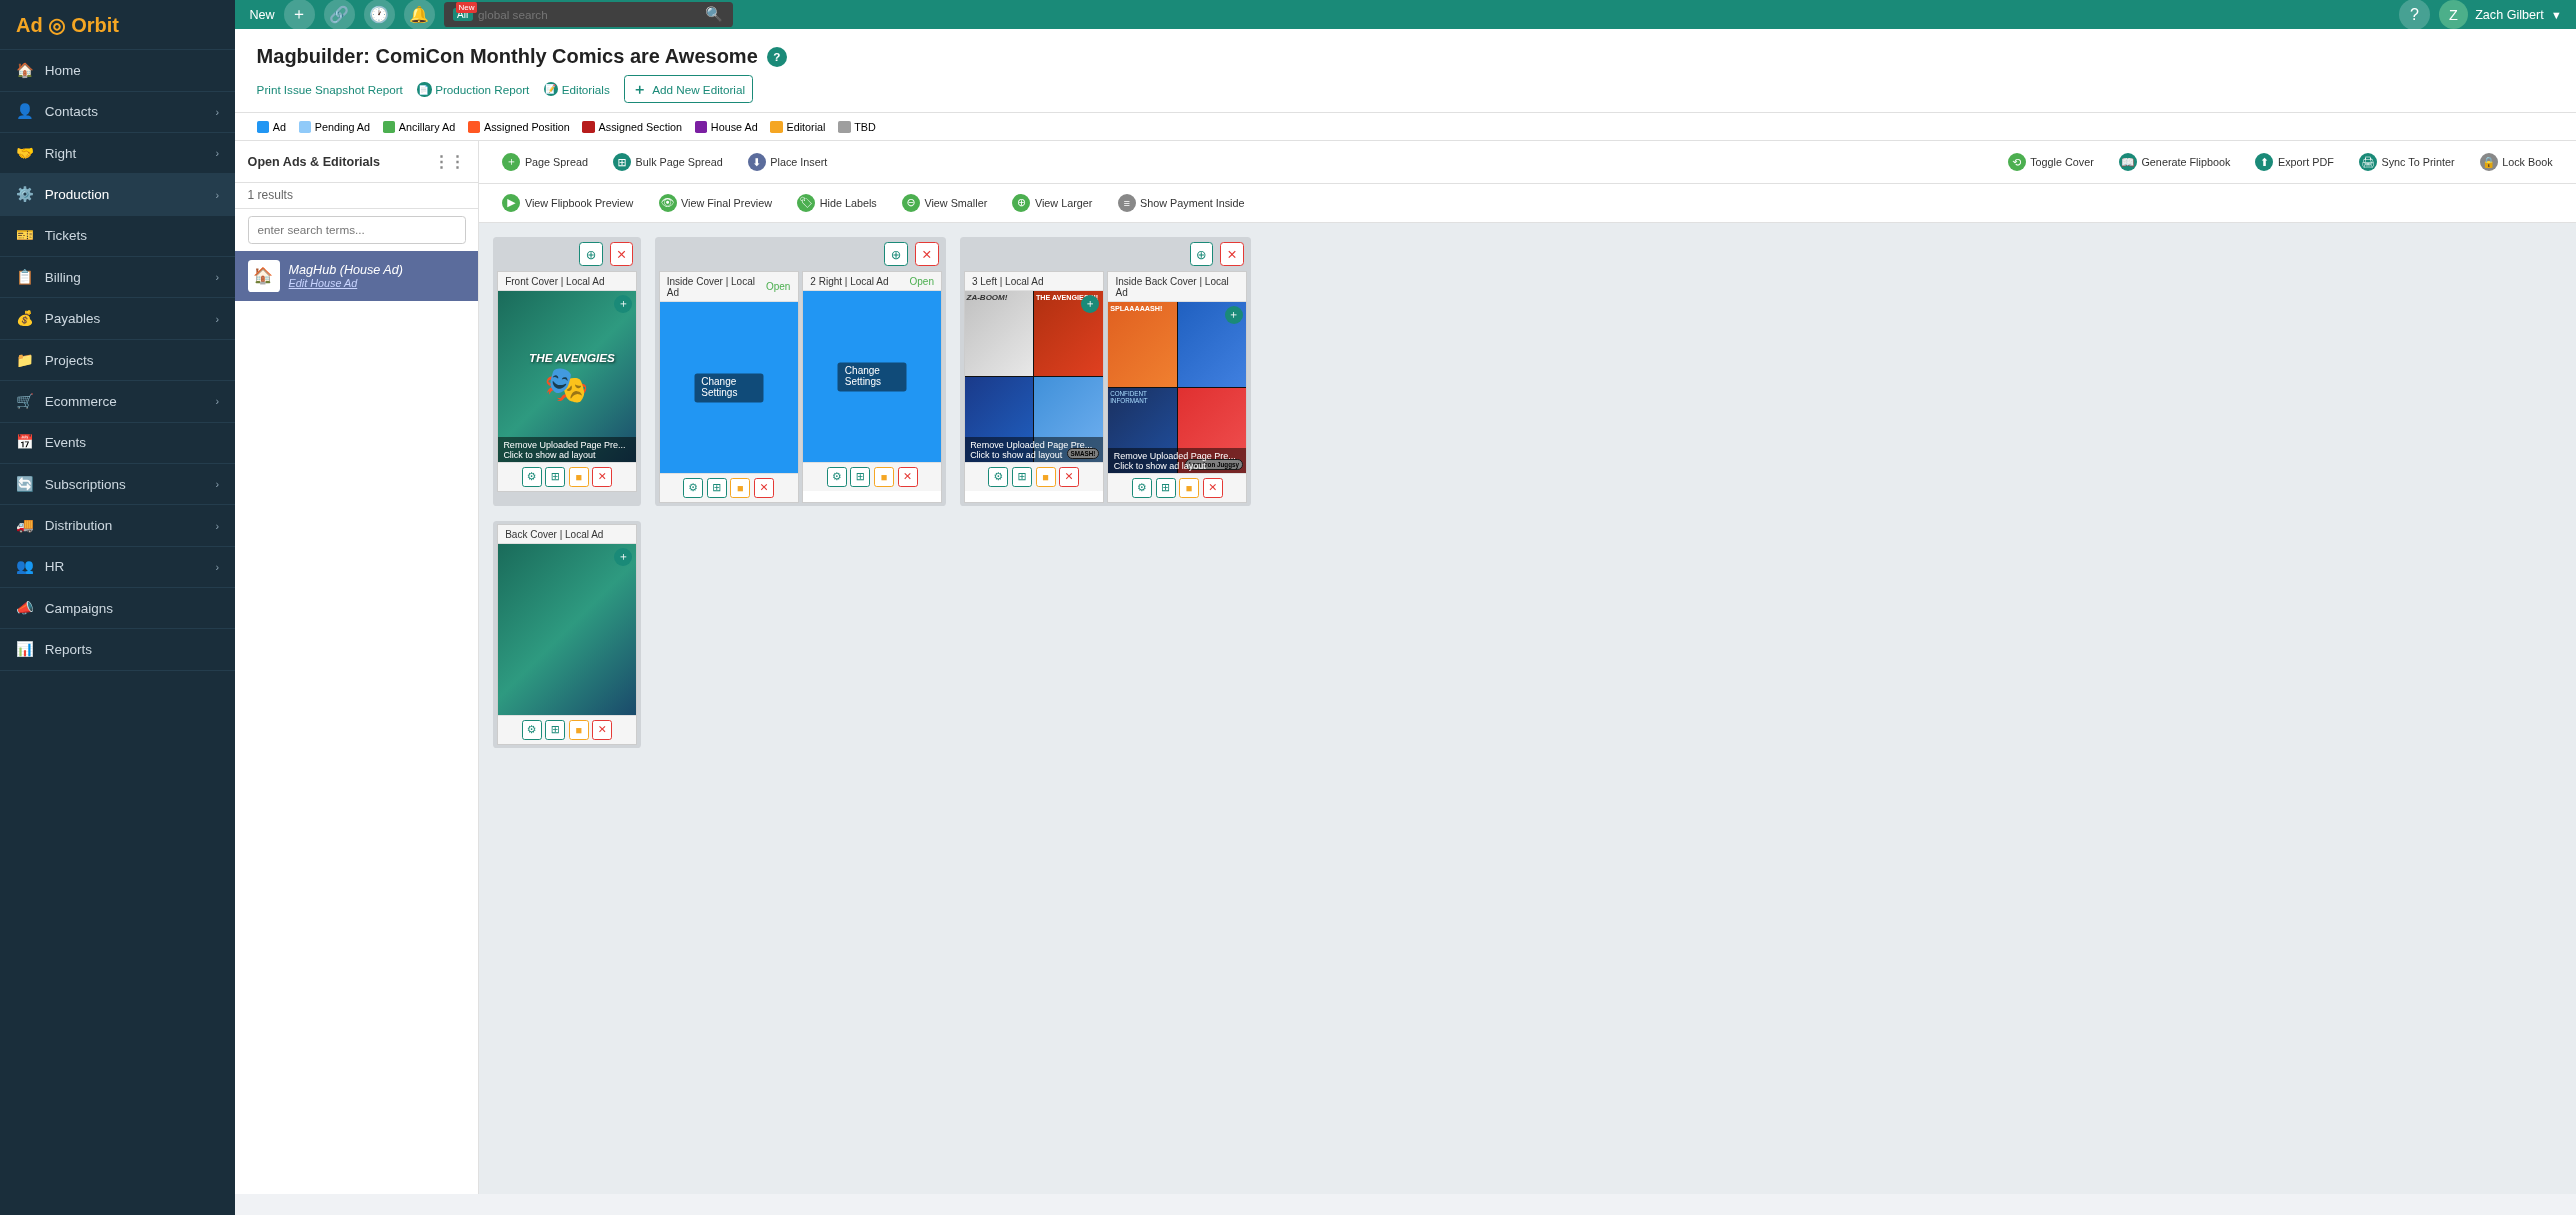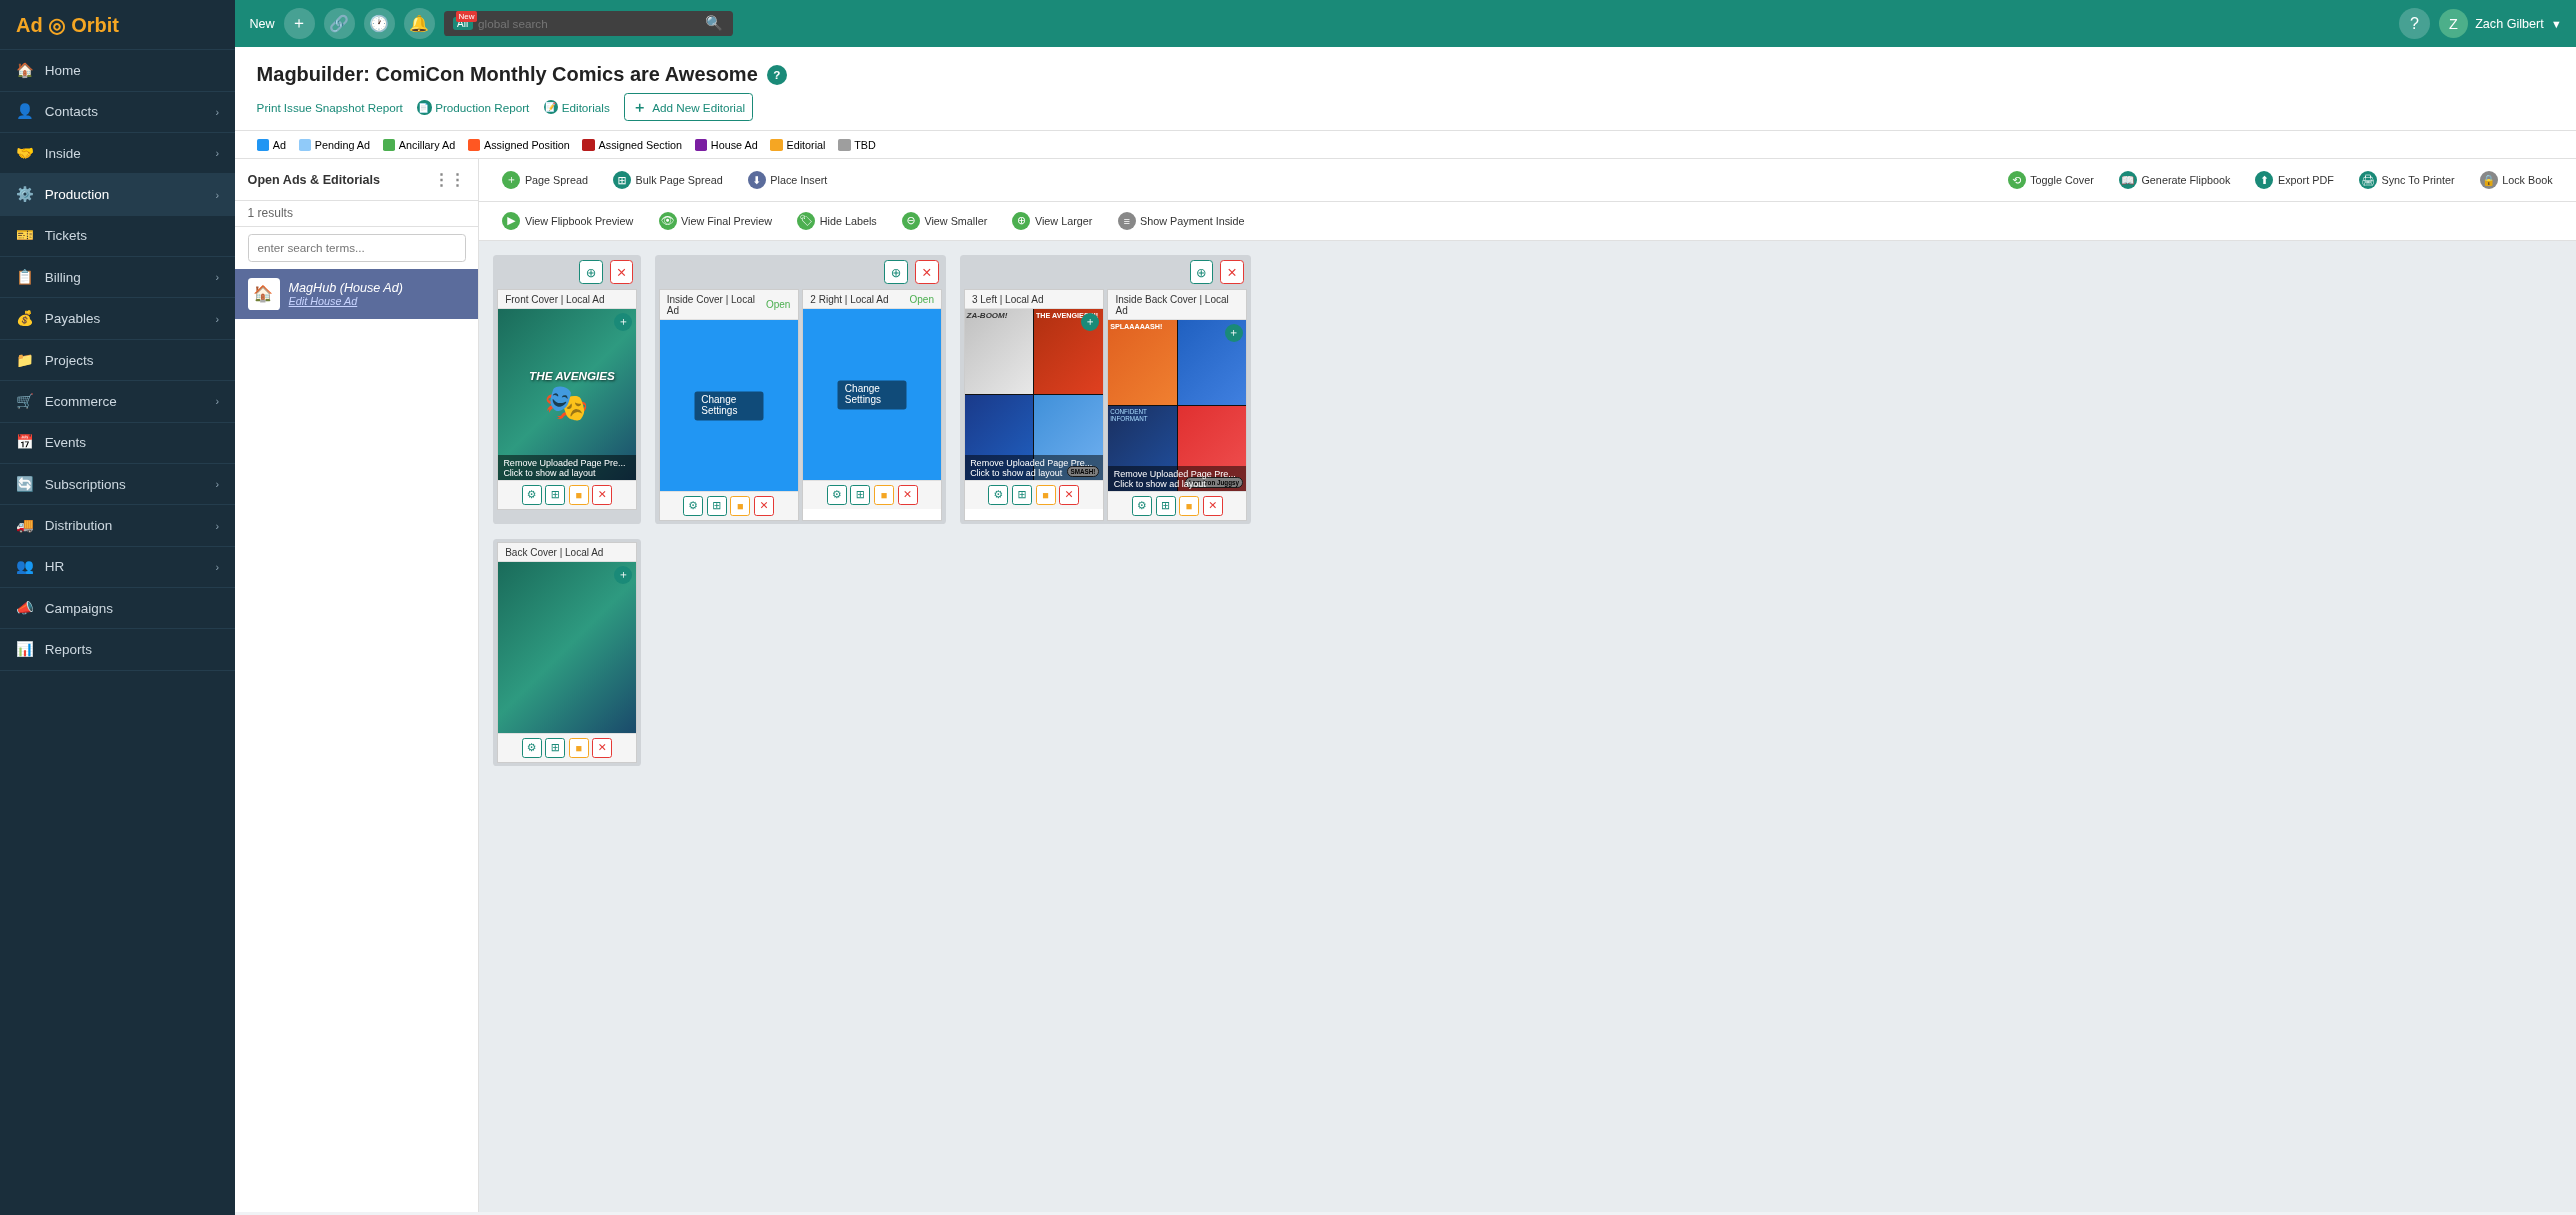--- a/index.html
+++ b/index.html
@@ -43,21 +43,21 @@
     .sidebar-item-left { display: flex; align-items: center; gap: 10.8px; }
     .sidebar-icon { font-size: 14.4px; width: 18px; text-align: center; }
     .sidebar-chevron { font-size: 10.8px; color: #8aa0af; }
 
     
     #topbar {
       background: #1a8a78;
       display: flex;
       align-items: center;
       padding: 0 14.4px;
-      height: 47px;
+      height: 29px;
       gap: 9px;
       flex-shrink: 0;
     }
     .topbar-label { color: #fff; font-size: 12.6px; }
     .topbar-btn {
       background: rgba(255,255,255,0.2);
       border: none;
       border-radius: 50%;
       width: 31px; height: 31px;
       color: #fff;
@@ -364,21 +364,21 @@
   <div class="sidebar-item">
     <div class="sidebar-item-left">
       <span class="sidebar-icon">👤</span>
       <span>Contacts</span>
     </div>
     <span class="sidebar-chevron">›</span>
   </div>
   <div class="sidebar-item">
     <div class="sidebar-item-left">
       <span class="sidebar-icon">🤝</span>
-      <span>Inside</span>
+      <span>Right</span>
     </div>
     <span class="sidebar-chevron">›</span>
   </div>
   <div class="sidebar-item active">
     <div class="sidebar-item-left">
       <span class="sidebar-icon">⚙️</span>
       <span>Production</span>
     </div>
     <span class="sidebar-chevron">›</span>
   </div>

